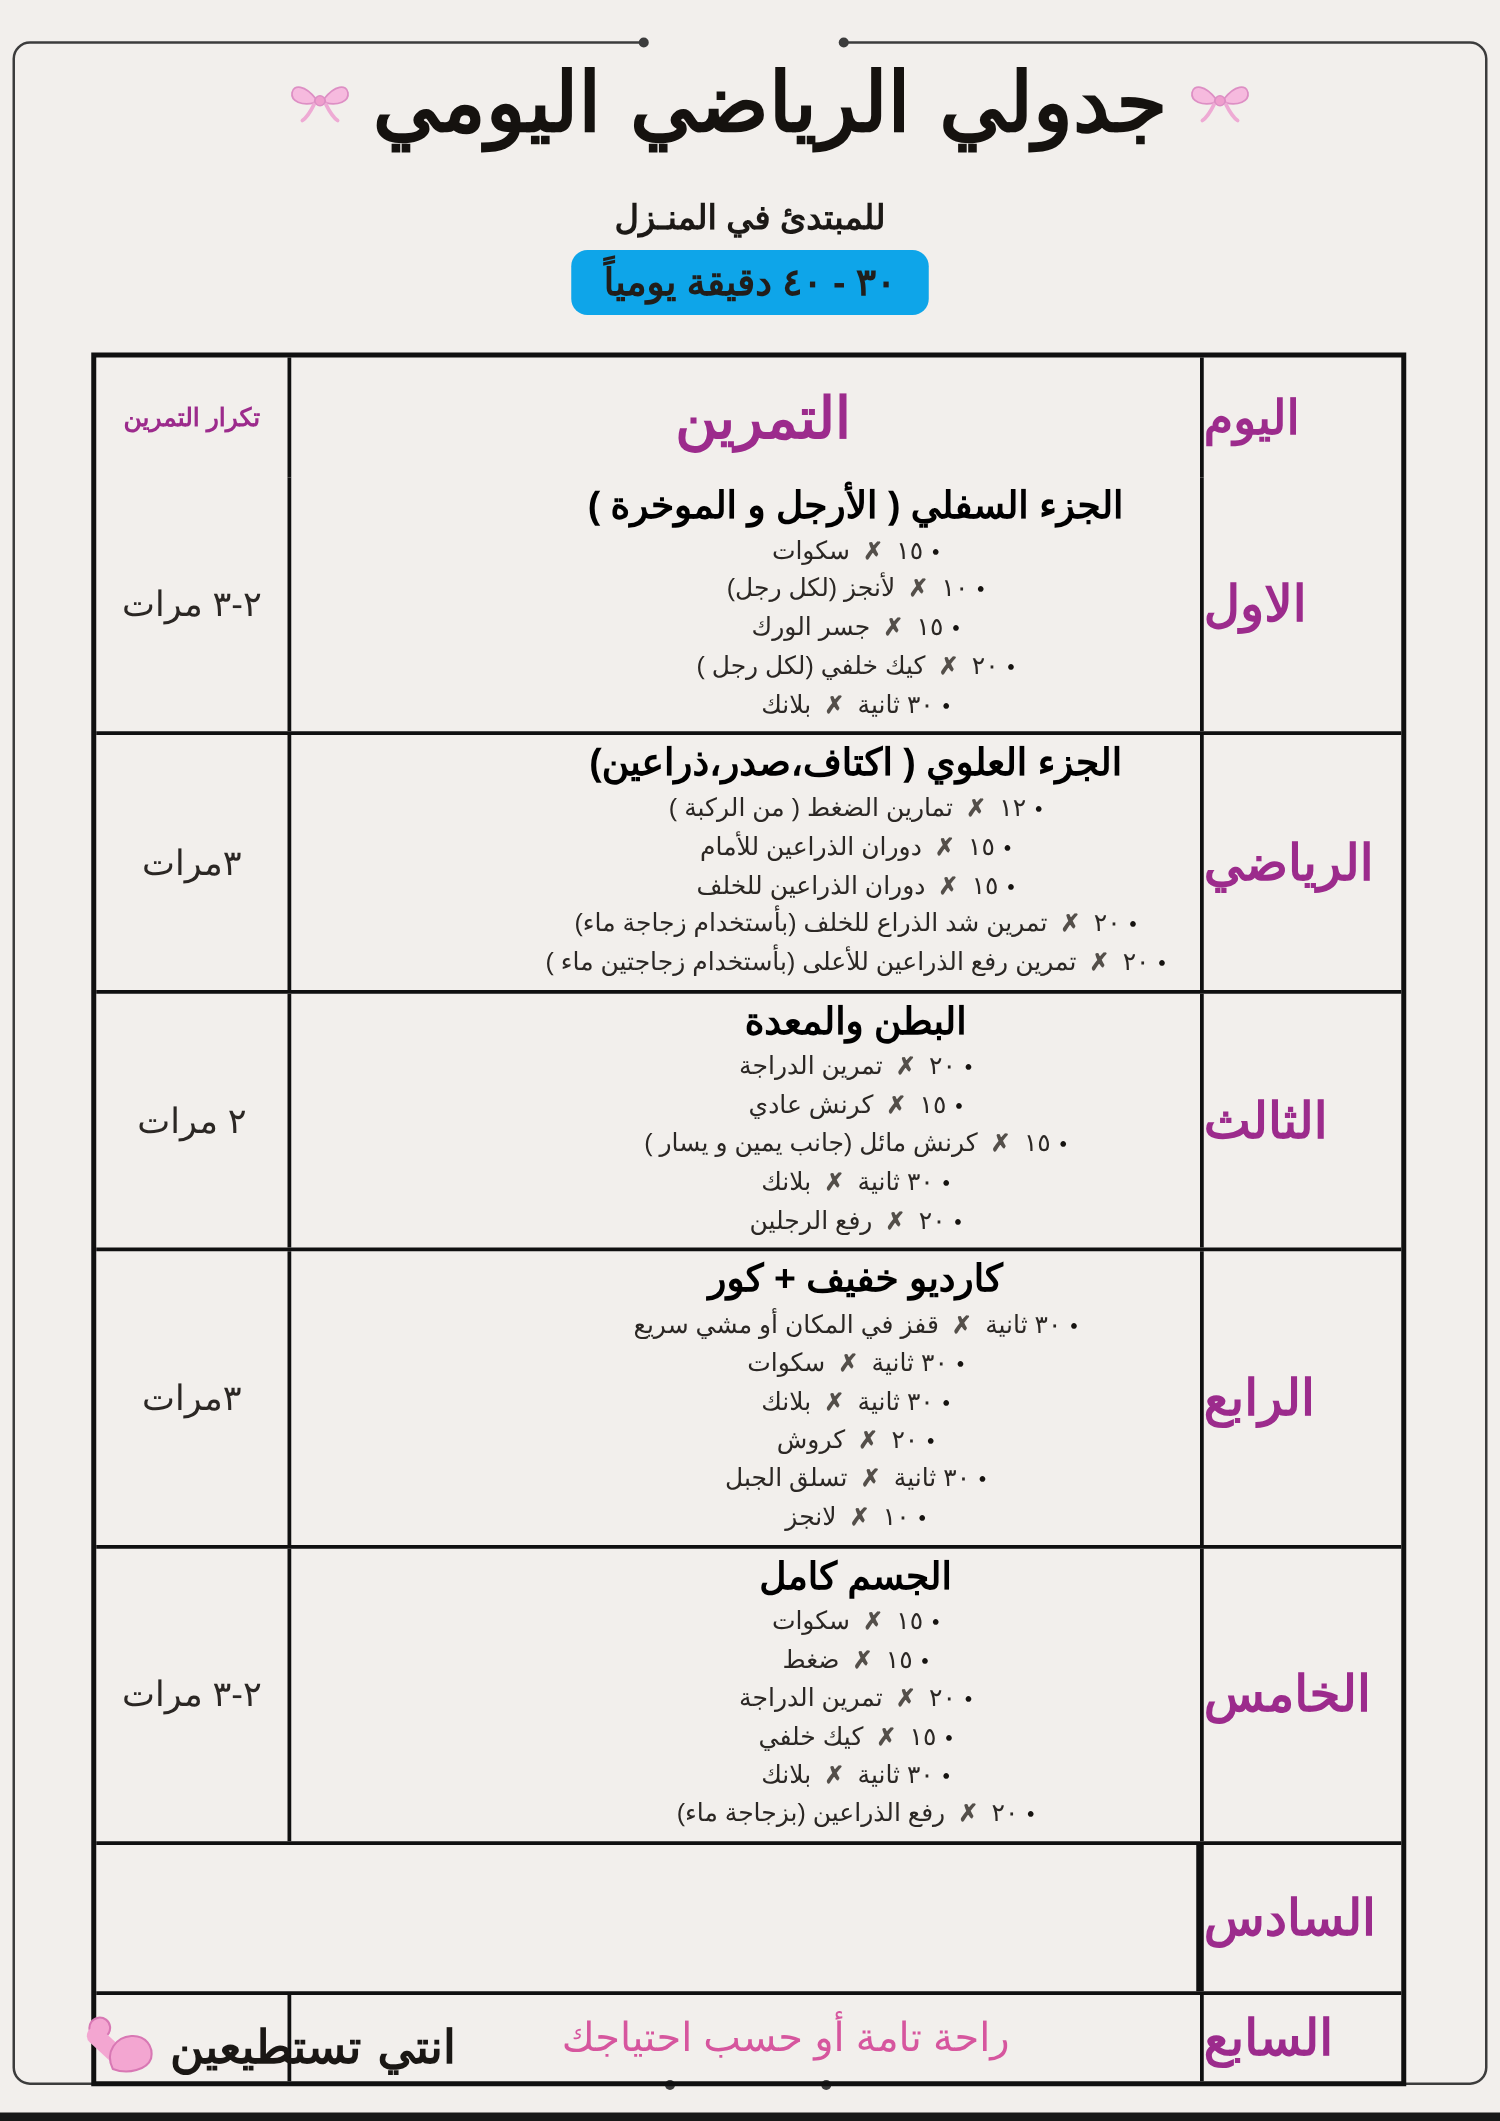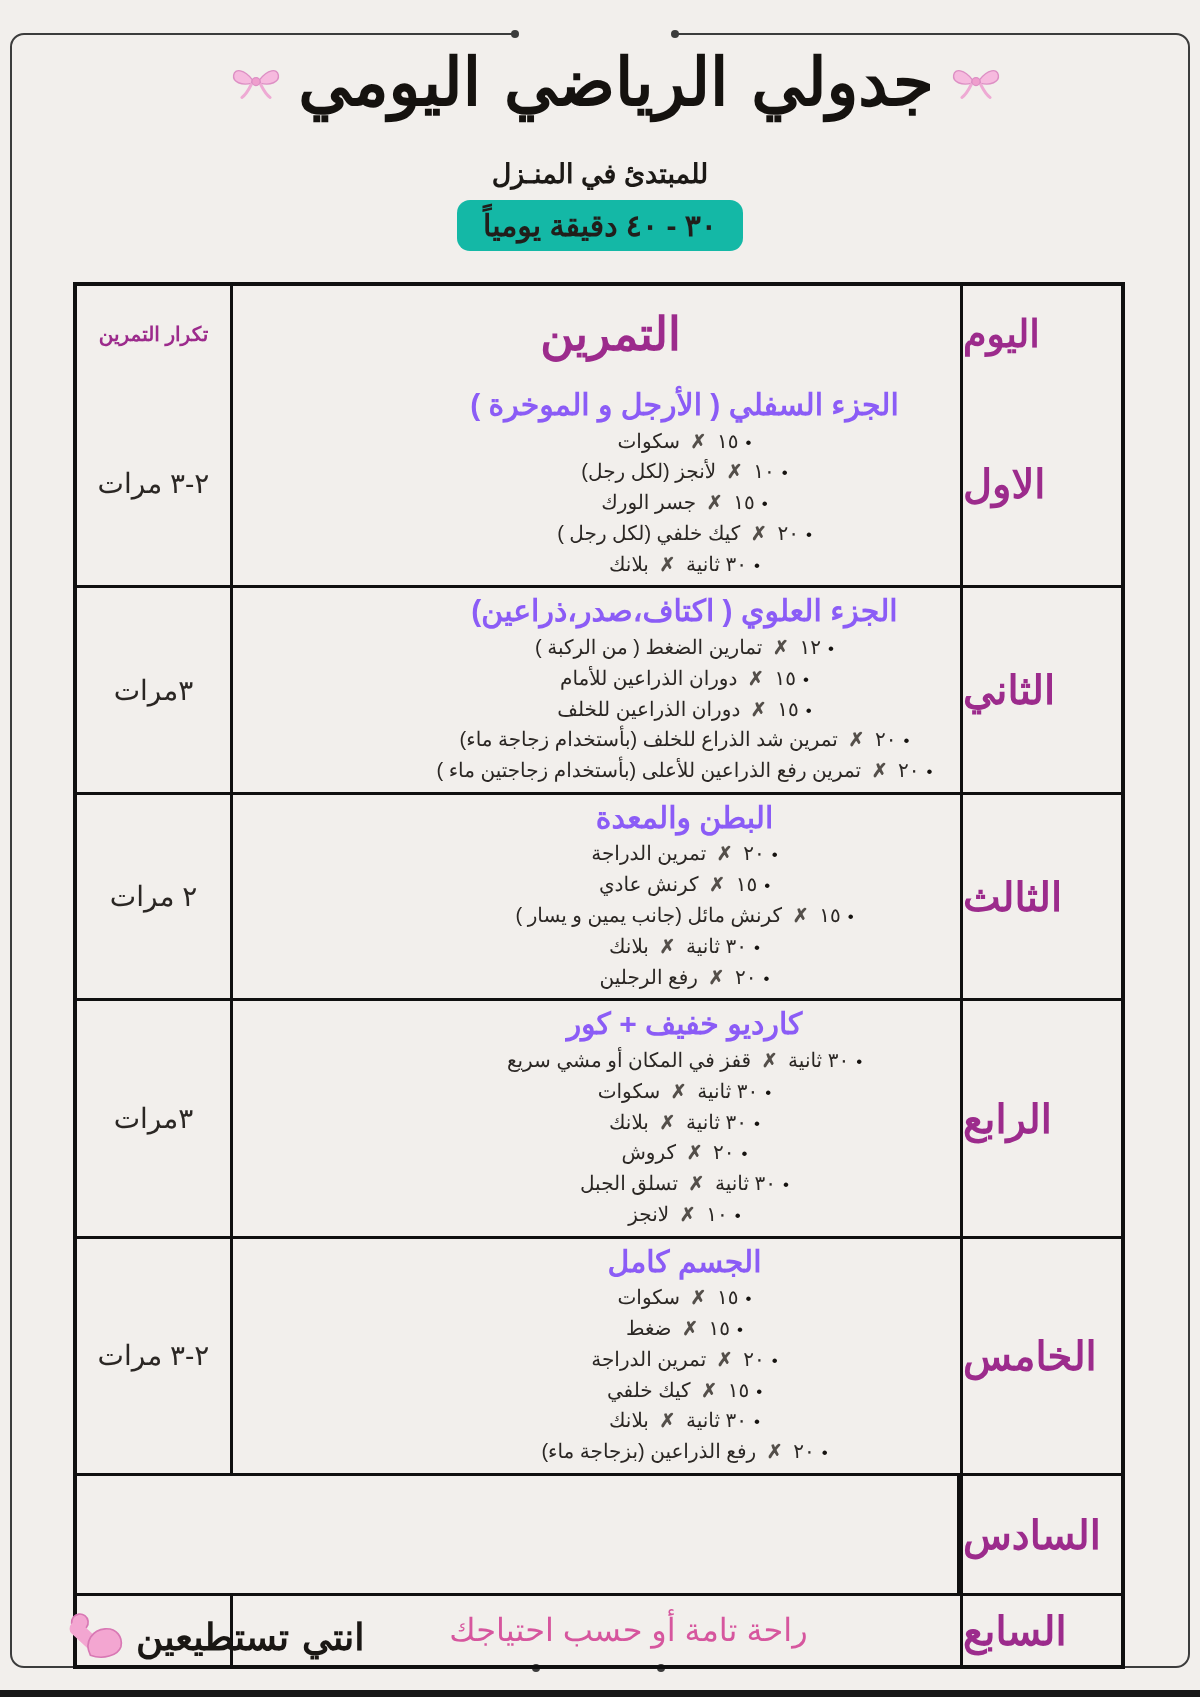--- a/index.html
+++ b/index.html
@@ -28,42 +28,42 @@
   .page-title{
     font-family:"DejaVu Serif", serif;
     font-size:66px;font-weight:700;color:#15120f;line-height:1.3;margin:0;
   }
   .subtitle{
     position:absolute;top:158px;left:0;width:100%;text-align:center;
     font-size:27px;font-weight:700;color:#1c1916;
   }
   .badge-wrap{position:absolute;top:200px;left:0;width:100%;text-align:center;}
   .badge{
-    display:inline-block;background:#14b8a6;border-radius:13px;
+    display:inline-block;background:#0ea5e9;border-radius:13px;
     padding:8px 26px;font-size:30px;font-weight:700;color:#211e1b;
   }
 
   
   .sched-table{
     position:absolute;left:73px;top:282px;width:1052px;
     border:4px solid #101010;box-sizing:border-box;direction:rtl;
   }
   .t-row{display:grid;grid-template-columns:161px 1fr 156px;box-sizing:border-box;}
   .t-row + .t-row{border-top:3px solid #101010;}
   .cell{box-sizing:border-box;}
   .day-cell{border-left:3px solid #101010;display:flex;align-items:center;justify-content:flex-end;}
   .reps-cell{border-right:3px solid #101010;display:flex;align-items:center;justify-content:center;}
   .exercise-cell{display:flex;flex-direction:column;justify-content:center;padding:6px 24px 6px 200px;}
   .t-row:nth-child(7) .exercise-cell{padding-left:88px;justify-content:center;} 
   .header-row{min-height:96px;}
   .h-day{font-size:38px;font-weight:700;color:#9c2b8c;}
   .h-ex{font-size:46px;font-weight:700;color:#9c2b8c;text-align:center;}
   .h-reps{font-size:20px;font-weight:700;color:#9c2b8c;text-align:center;}
   .day-text{font-size:40px;font-weight:600;color:#9c2b8c;}
-  .ex-title{font-size:30px;font-weight:600;color:#8b5cf6;text-align:center;line-height:1.15;}
+  .ex-title{font-size:30px;font-weight:600;color:#000000;text-align:center;line-height:1.15;}
   .items{list-style:none;margin:3px 0 0 0;padding:0;text-align:center;}
   .items li{font-size:20px;color:#2b2724;line-height:1.54;}
   .blt{margin-left:7px;font-size:17px;color:#161310;}
   .x{color:#544f4a;font-weight:700;padding:0 5px;font-size:19px;}
   .note{font-size:32px;color:#d6569e;text-align:center;line-height:1.2;}
   .reps-text{font-size:28px;color:#2b2724;font-weight:500;}
 
   
   .footer{
     position:absolute;left:68px;top:1606px;height:62px;
@@ -137,21 +137,21 @@
             <li><span class="blt">•</span><span class="t">٢٠ </span><span class="x">✗</span><span class="t"> كيك خلفي (لكل رجل )</span></li>
             <li><span class="blt">•</span><span class="t">٣٠ ثانية </span><span class="x">✗</span><span class="t"> بلانك</span></li>
           </ul>
 
     </div>
     <div class="cell reps-cell">
       <span class="reps-text">٢-٣ مرات</span>
     </div>
   </div><div class="t-row" style="min-height: 186px;">
     <div class="cell day-cell">
-      <span class="day-text">الثاني</span>
+      <span class="day-text">الرياضي</span>
     </div>
     <div class="cell exercise-cell">
       <div class="ex-title">الجزء العلوي ( اكتاف،صدر،ذراعين)</div>
       <ul class="items">
             <li><span class="blt">•</span><span class="t">١٢ </span><span class="x">✗</span><span class="t"> تمارين الضغط ( من الركبة )</span></li>
             <li><span class="blt">•</span><span class="t">١٥ </span><span class="x">✗</span><span class="t"> دوران الذراعين للأمام</span></li>
             <li><span class="blt">•</span><span class="t">١٥ </span><span class="x">✗</span><span class="t"> دوران الذراعين للخلف</span></li>
             <li><span class="blt">•</span><span class="t">٢٠ </span><span class="x">✗</span><span class="t"> تمرين شد الذراع للخلف (بأستخدام زجاجة ماء)</span></li>
             <li><span class="blt">•</span><span class="t">٢٠ </span><span class="x">✗</span><span class="t"> تمرين رفع الذراعين للأعلى (بأستخدام زجاجتين ماء )</span></li>
           </ul>

